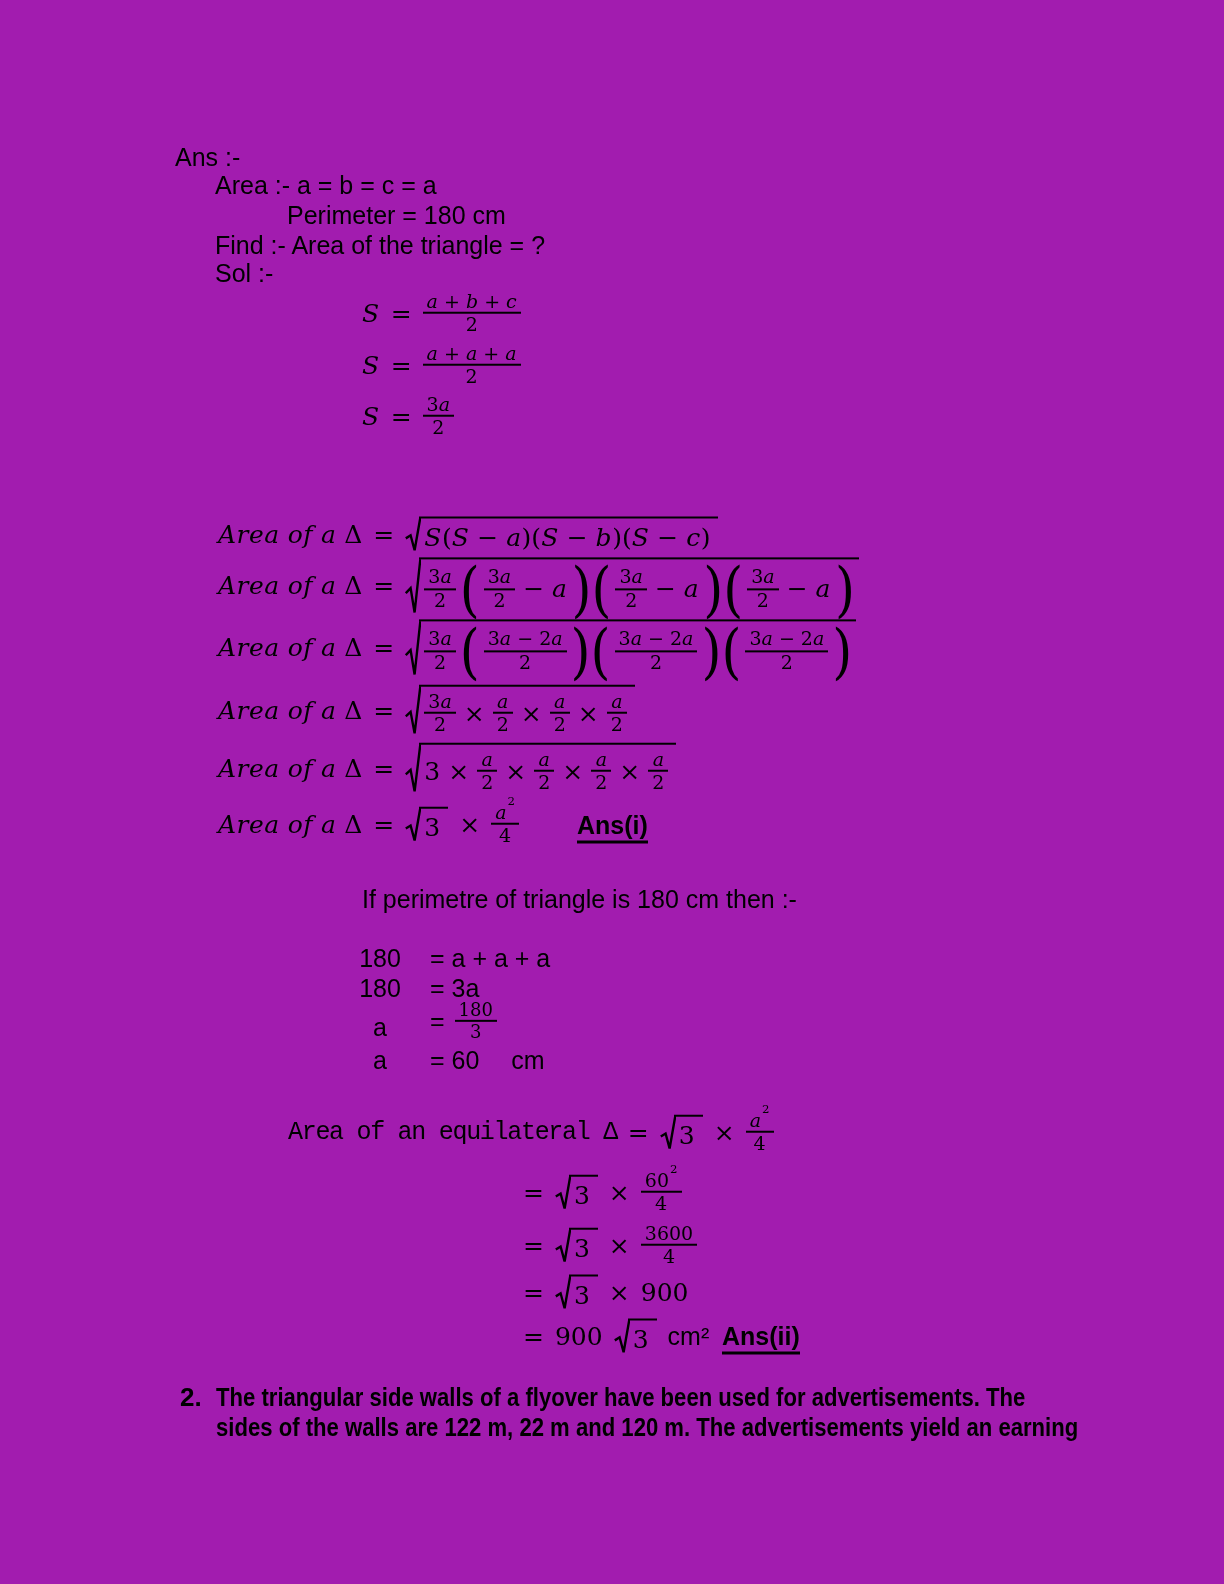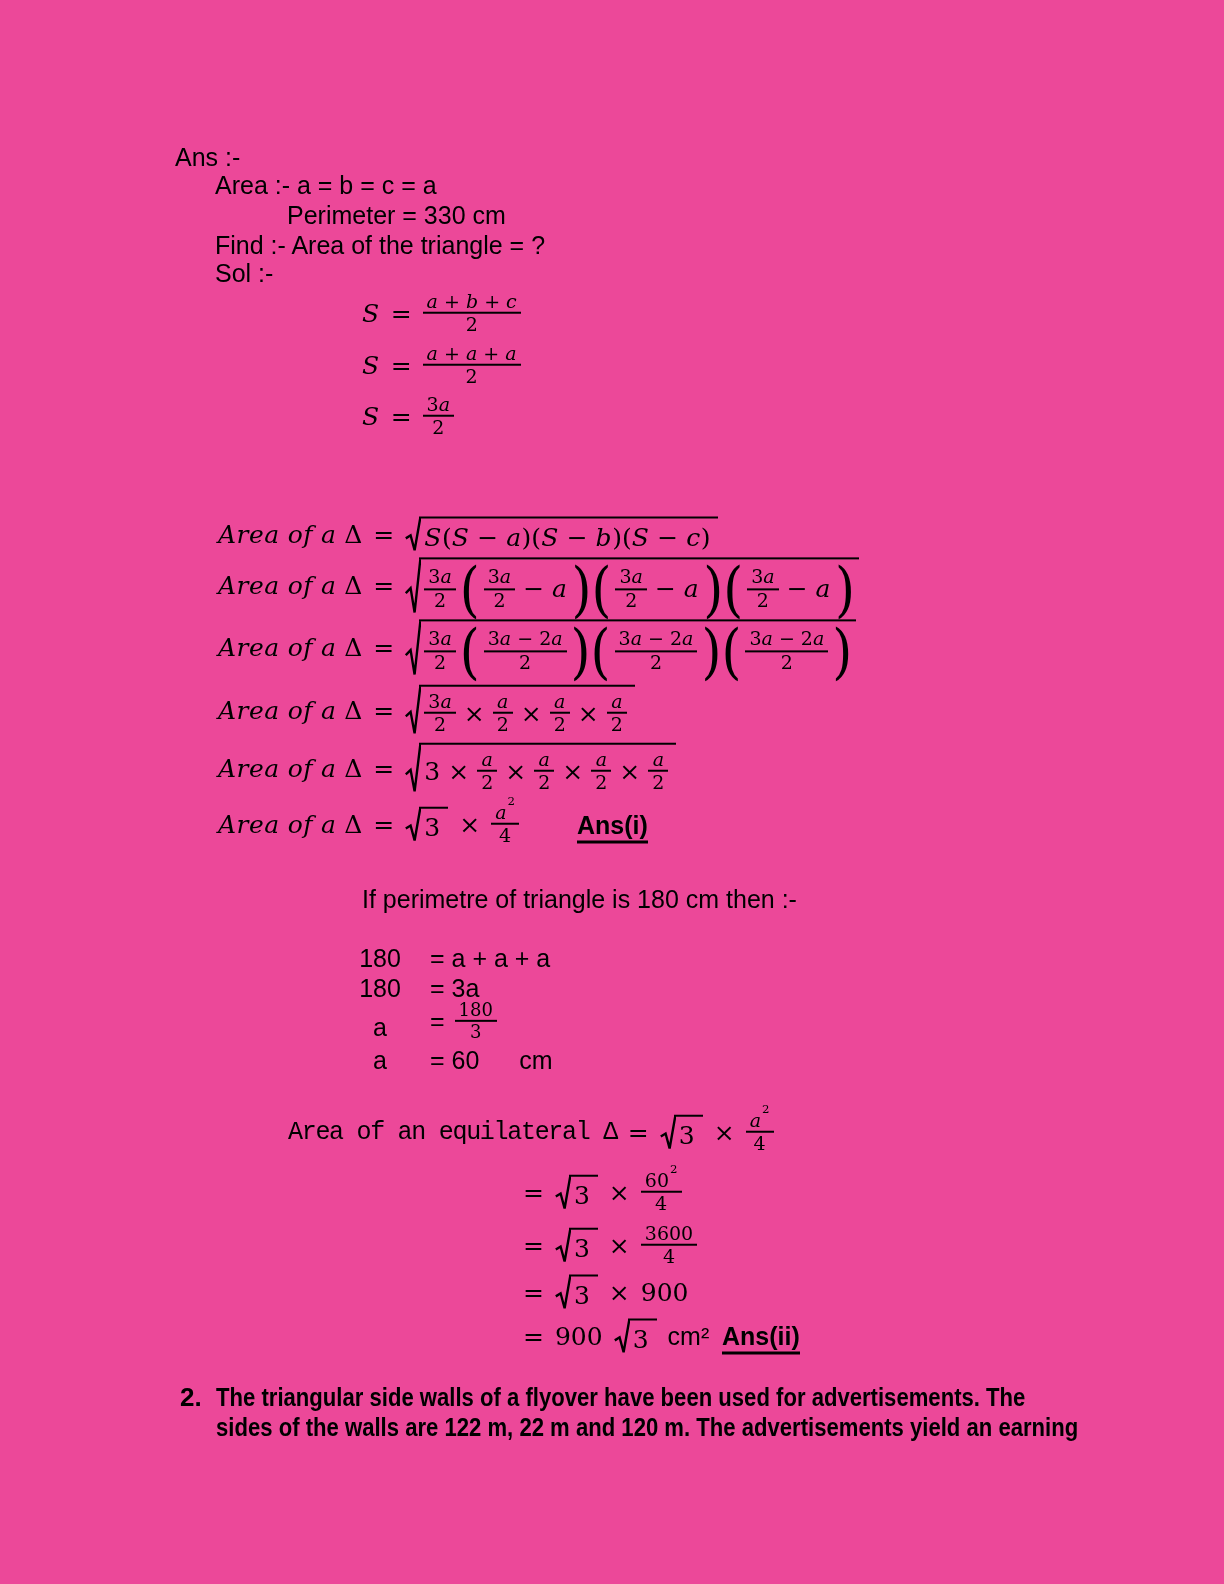--- a/index.html
+++ b/index.html
@@ -2,21 +2,21 @@
 <html><head>
 <meta charset="utf-8">
 <title>Math Worksheet</title>
 <style>
   html,body{margin:0;padding:0;background:#e8e8e8;}
   .page{
     position:relative;
     width:1224px;
     height:1584px;
     margin:0 auto;
-    background:#ec4899;
+    background:#a21caf;
     overflow:hidden;
     font-family:"Liberation Sans",sans-serif;
     color:#000;
   }
   
   .tl{
     position:absolute;
     transform:translateY(-50%);
     font-size:25px;
     white-space:pre;
@@ -90,21 +90,21 @@
   .rcol2{margin-left:22px;white-space:pre;}
   .mrow{
     display:inline-flex;
     align-items:center;
     gap:10px;
     margin-left:22px;
     font-family:"DejaVu Serif",serif;
     font-size:25px;
   }
   .mrow .frac{font-size:0.72em;}
-  .unit{margin-left:40px;}
+  .unit{margin-left:32px;}
   
   .q2{
     position:absolute;
     transform:translateY(-50%) scaleX(0.85);
     transform-origin:left center;
     font-size:26px;
     font-weight:700;
     white-space:pre;
   }
   .q2num{
@@ -114,21 +114,21 @@
     font-weight:700;
   }
 </style>
 </head>
 <body>
 
 <div class="page">
 
   <div class="tl" style="left:175px;top:157px">Ans :-</div>
   <div class="tl" style="left:215px;top:185px">Area :- a = b = c = a</div>
-  <div class="tl" style="left:287px;top:215px">Perimeter = 330 cm</div>
+  <div class="tl" style="left:287px;top:215px">Perimeter = 180 cm</div>
   <div class="tl" style="left:215px;top:245px">Find :- Area of the triangle = ?</div>
   <div class="tl" style="left:215px;top:273px">Sol :-</div>
 
   <div class="mline" style="left:362px;top:313px"><span class="mt"><i>S</i></span><span class="mt">=</span><span class="frac"><span class="num"><i>a</i> + <i>b</i> + <i>c</i></span><span class="fbar"></span><span class="den">2</span></span></div>
   <div class="mline" style="left:362px;top:365px"><span class="mt"><i>S</i></span><span class="mt">=</span><span class="frac"><span class="num"><i>a</i> + <i>a</i> + <i>a</i></span><span class="fbar"></span><span class="den">2</span></span></div>
   <div class="mline" style="left:362px;top:416px"><span class="mt"><i>S</i></span><span class="mt">=</span><span class="frac"><span class="num">3<i>a</i></span><span class="fbar"></span><span class="den">2</span></span></div>
 
   <div class="mline" style="left:218px;top:534px"><span class="mt"><i>Area</i> <i>of</i> <i>a</i> Δ</span><span class="mt">=</span><span class="sqrt"><svg class="tick" viewBox="0 0 20 40" preserveAspectRatio="none" aria-hidden="true">
           <path d="M1 25 L7 21.5 L12 38.5 L19.2 1.2" fill="none" stroke="#000" stroke-width="2.4" vector-effect="non-scaling-stroke"></path>
         </svg><span class="sqc"><span class="mt"><i>S</i>(<i>S</i> − <i>a</i>)(<i>S</i> − <i>b</i>)(<i>S</i> − <i>c</i>)</span></span></span></div>

